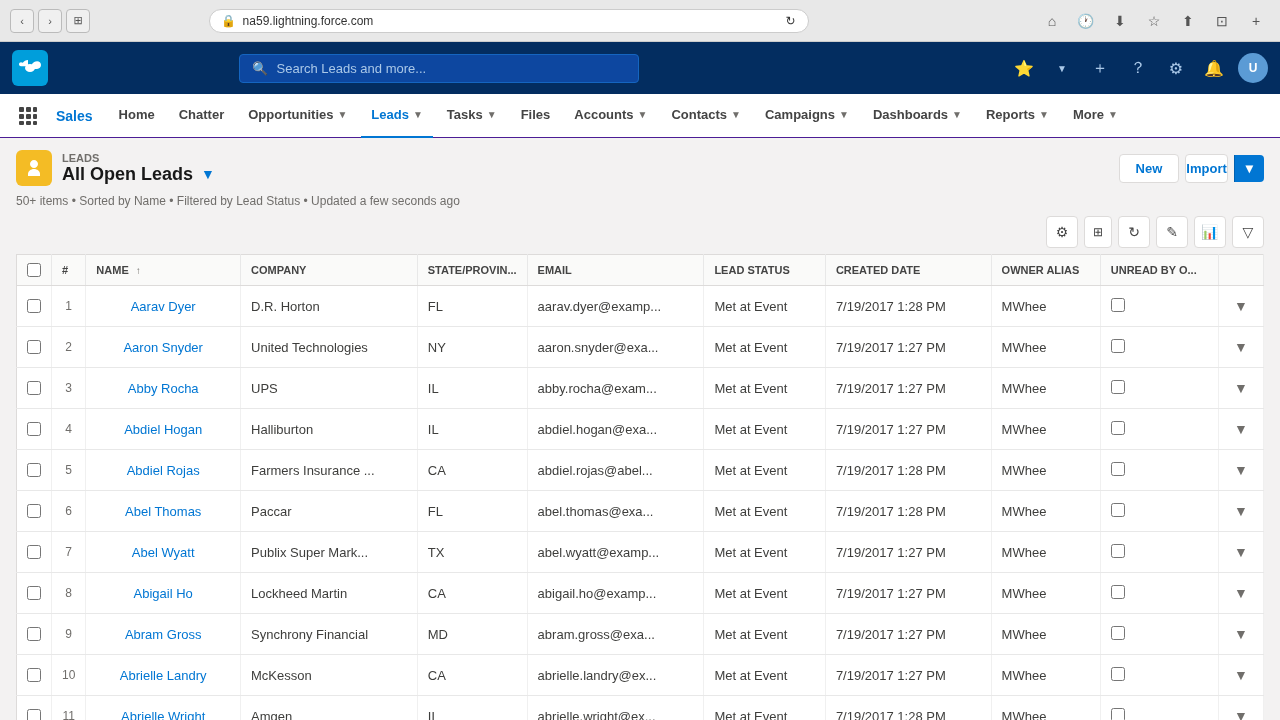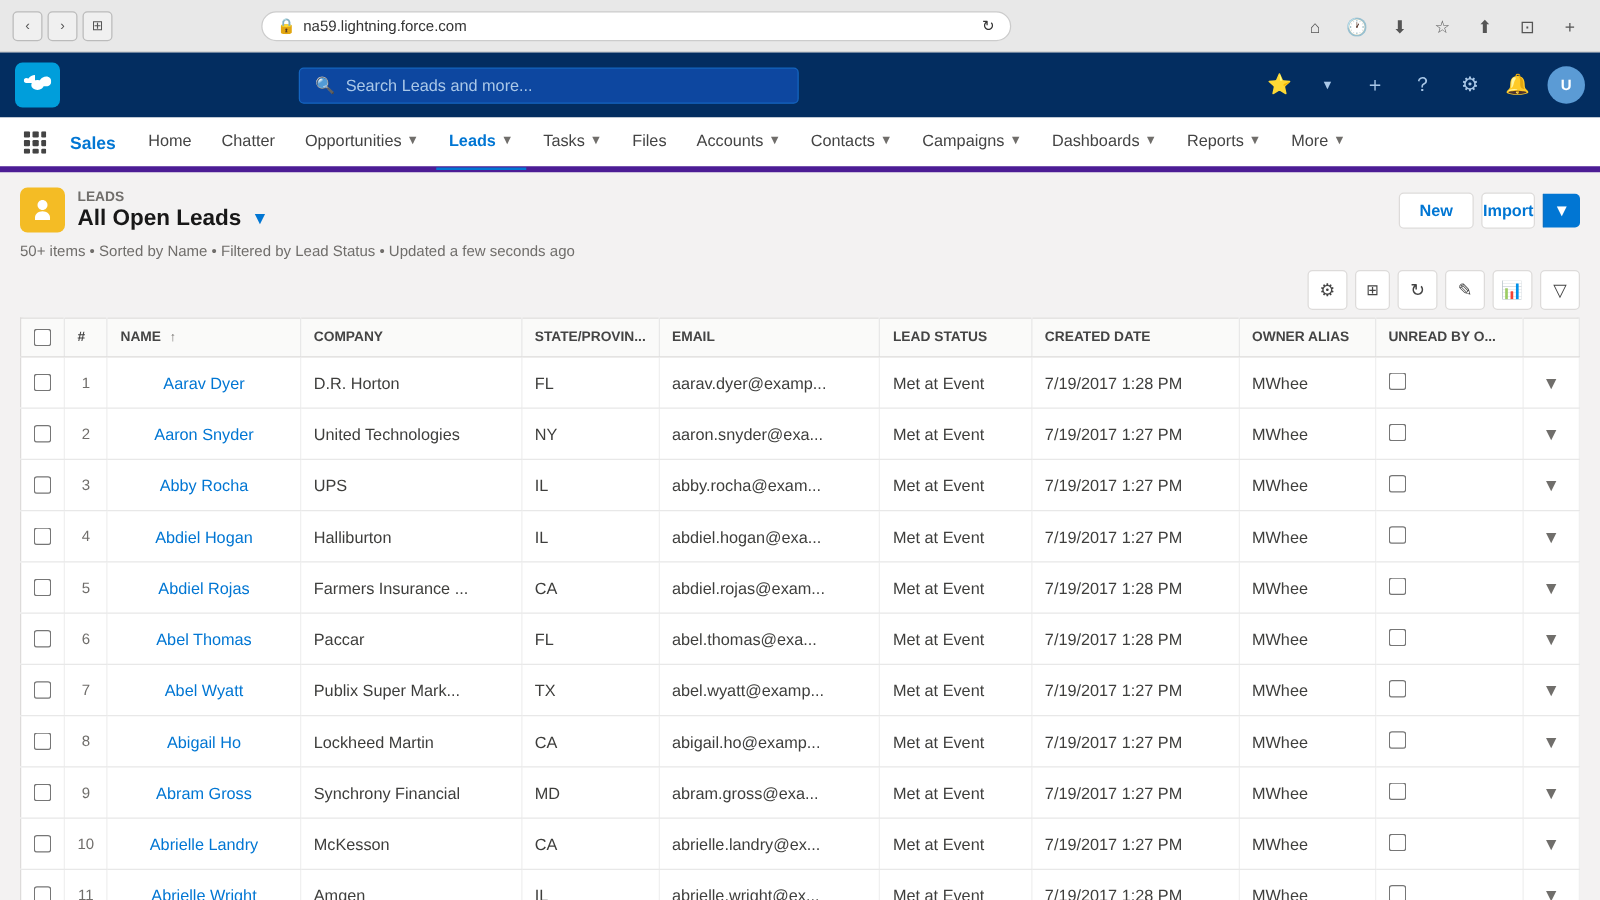--- a/index.html
+++ b/index.html
@@ -75,21 +75,21 @@
     .sf-avatar {
       width: 30px; height: 30px; border-radius: 50%;
       background: #5b9bd5;
       display: flex; align-items: center; justify-content: center;
       color: white; font-size: 12px; font-weight: bold;
     }
 
     
     .sf-nav {
       background: white;
-      border-bottom: 5px solid #4c1d95;
+      border-bottom: 1px solid #4c1d95;
       height: 44px;
       display: flex;
       align-items: center;
       padding: 0 12px;
       gap: 4px;
     }
     .sf-nav-apps {
       width: 32px; height: 32px;
       display: flex; align-items: center; justify-content: center;
       cursor: pointer; color: #706e6b;
@@ -100,20 +100,21 @@
     }
     .nav-item {
       padding: 0 10px;
       height: 44px;
       display: flex; align-items: center;
       font-size: 13px;
       color: #444;
       cursor: pointer;
       border-bottom: 2px solid transparent;
       gap: 4px;
+      font-weight: bold;
     }
     .nav-item.active {
       color: #0176d3;
       border-bottom: 2px solid #0176d3;
       font-weight: 600;
     }
     .nav-chevron { font-size: 10px; color: #706e6b; }
 
     
     .main-content {
@@ -553,21 +554,21 @@
       <div class="checkbox-cell">
               <input type="checkbox" style="">
             </div>
     </td>
     <td class="row-num col-num">5</td>
     <td class="col-name">
       <a class="lead-link" href="#">Abdiel Rojas</a>
     </td>
     <td class="col-company">Farmers Insurance ...</td>
     <td class="col-state">CA</td>
-    <td class="col-email">abdiel.rojas@exam...</td>
+    <td class="col-email">abdiel.rojas@abel...</td>
     <td class="col-status">Met at Event</td>
     <td class="col-date">7/19/2017 1:28 PM</td>
     <td class="col-owner">MWhee</td>
     <td class="col-unread">
       <input type="checkbox" style="width: 14px; height: 14px;">
     </td>
     <td class="col-actions">
       <button class="row-action-btn">▼</button>
     </td>
   </tr>

